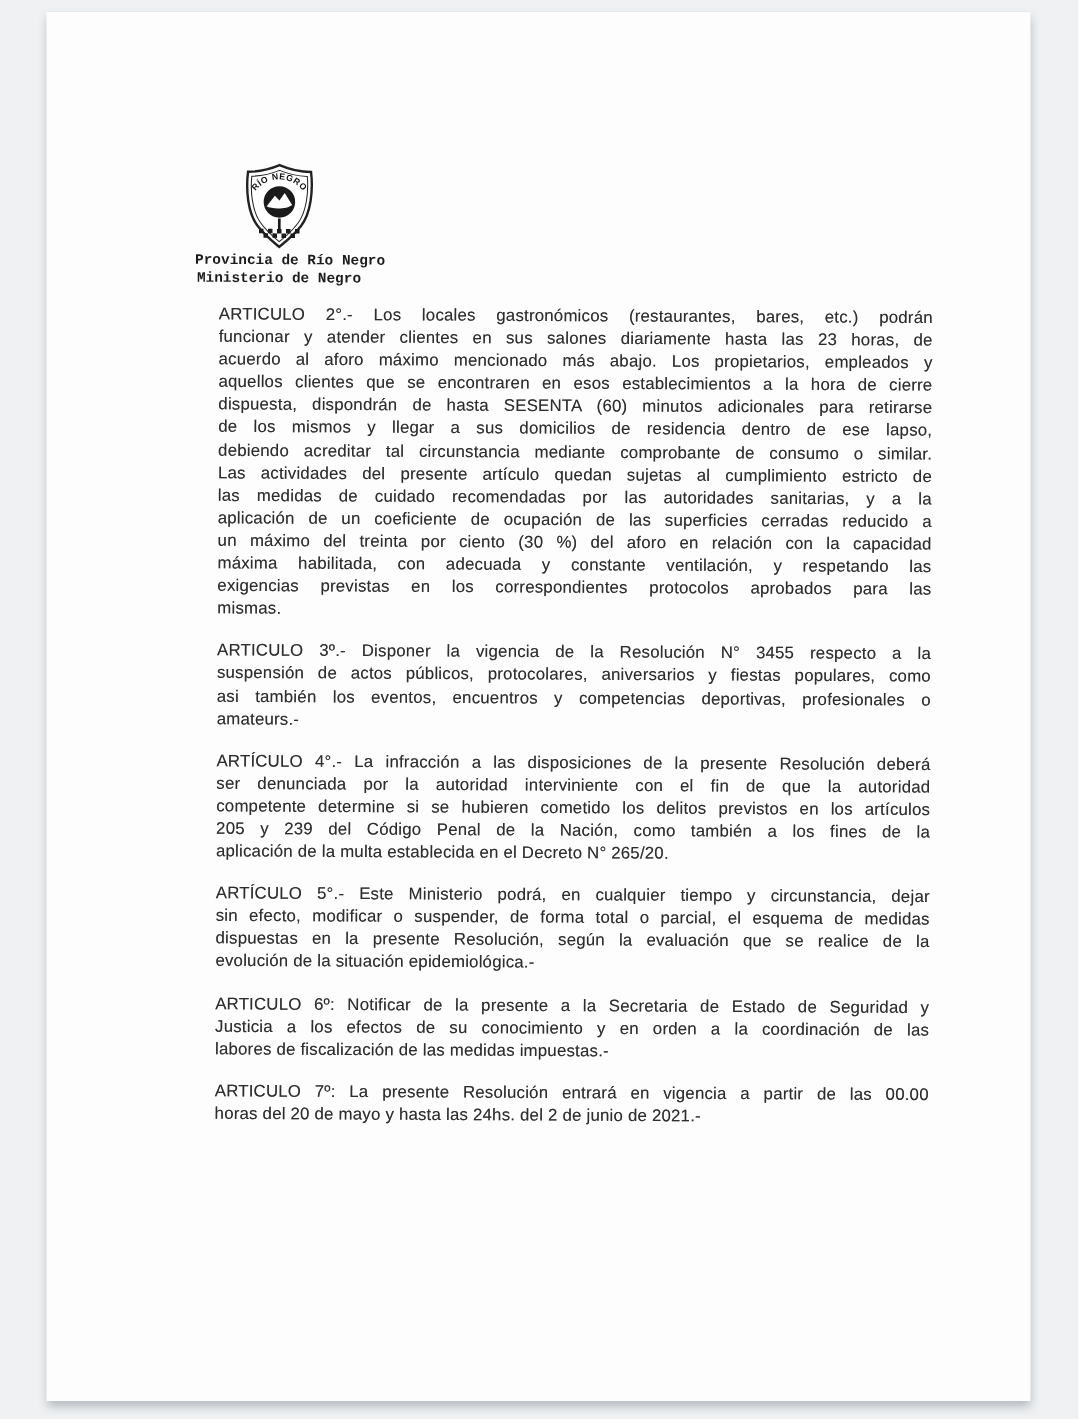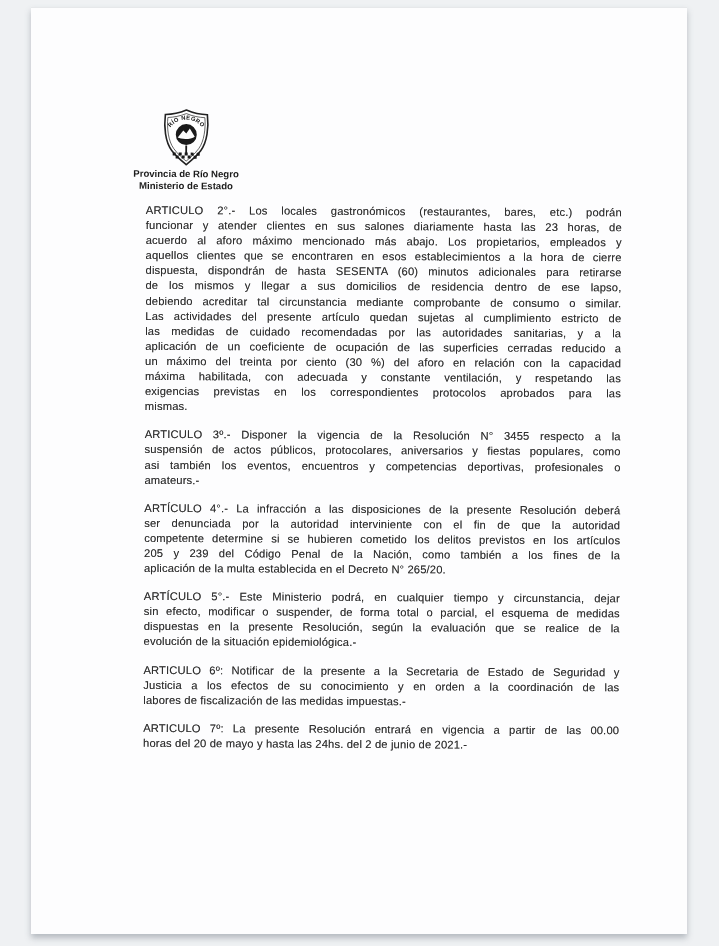--- a/index.html
+++ b/index.html
@@ -29,21 +29,21 @@
   }
 
   .emblem-block {
     position: absolute;
     left: 98px; top: 101px;
     width: 112px;
     text-align: center;
   }
   .emblem-block svg { display: block; margin: 0 auto 2px auto; }
   .org-line {
-    font-family: Liberation Sans, sans-serif;
+    font-family: Liberation Mono, monospace;
     font-weight: bold;
     font-size: 9.6px;
     line-height: 11.8px;
     color: #1c1c1c;
     white-space: nowrap;
   }
 
   .doc-body {
     position: absolute;
     left: 114px; top: 196px;
@@ -82,21 +82,21 @@
             <rect x="28.5" y="44.5" width="3" height="3"></rect>
             <rect x="34.5" y="44.5" width="3" height="3"></rect>
             <rect x="40.5" y="44.5" width="3" height="3"></rect>
             <rect x="19.5" y="47.5" width="3" height="3"></rect>
             <rect x="25.5" y="47.5" width="3" height="3"></rect>
             <rect x="31.5" y="47.5" width="3" height="3"></rect>
             <rect x="37.5" y="47.5" width="3" height="3"></rect>
           </g>
         </svg>
         <div class="org-line">Provincia de Río Negro</div>
-        <div class="org-line">Ministerio de Estado</div>
+        <div class="org-line">Ministerio de Negro</div>
       </div>
 
       <div class="doc-body">
           <div class="paragraph">
             <div class="line">ARTICULO 2°.- Los locales gastronómicos (restaurantes, bares, etc.) podrán</div>
             <div class="line">funcionar y atender clientes en sus salones diariamente hasta las 23 horas, de</div>
             <div class="line">acuerdo al aforo máximo mencionado más abajo. Los propietarios, empleados y</div>
             <div class="line">aquellos clientes que se encontraren en esos establecimientos a la hora de cierre</div>
             <div class="line">dispuesta, dispondrán de hasta SESENTA (60) minutos adicionales para retirarse</div>
             <div class="line">de los mismos y llegar a sus domicilios de residencia dentro de ese lapso,</div>

